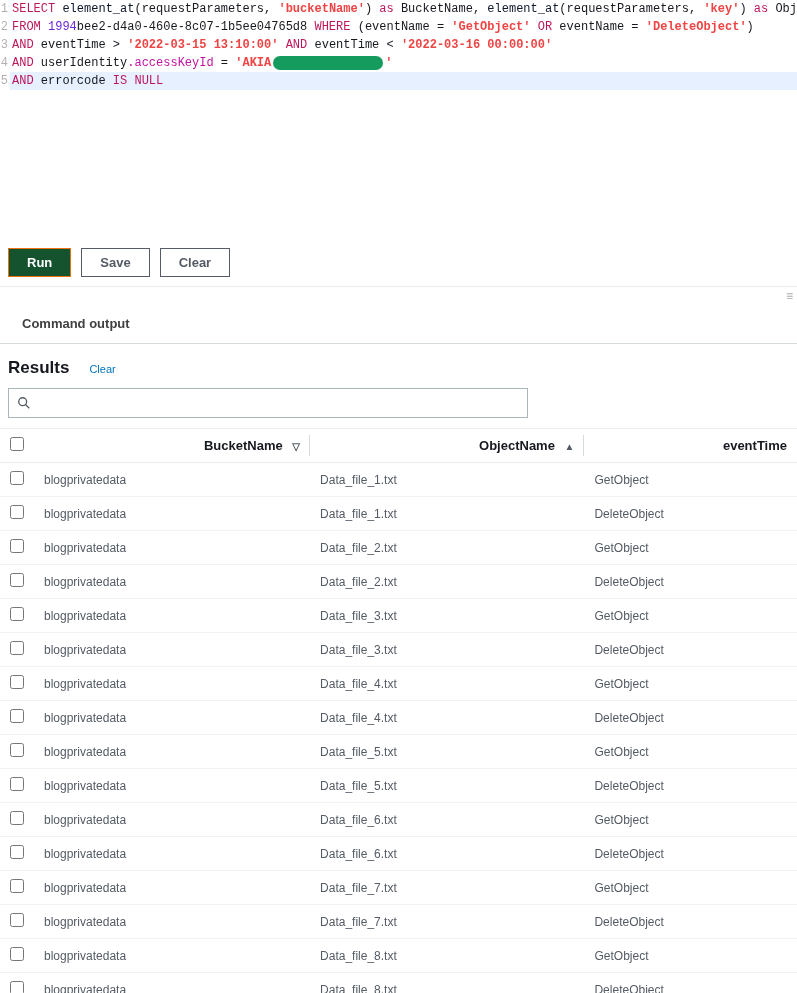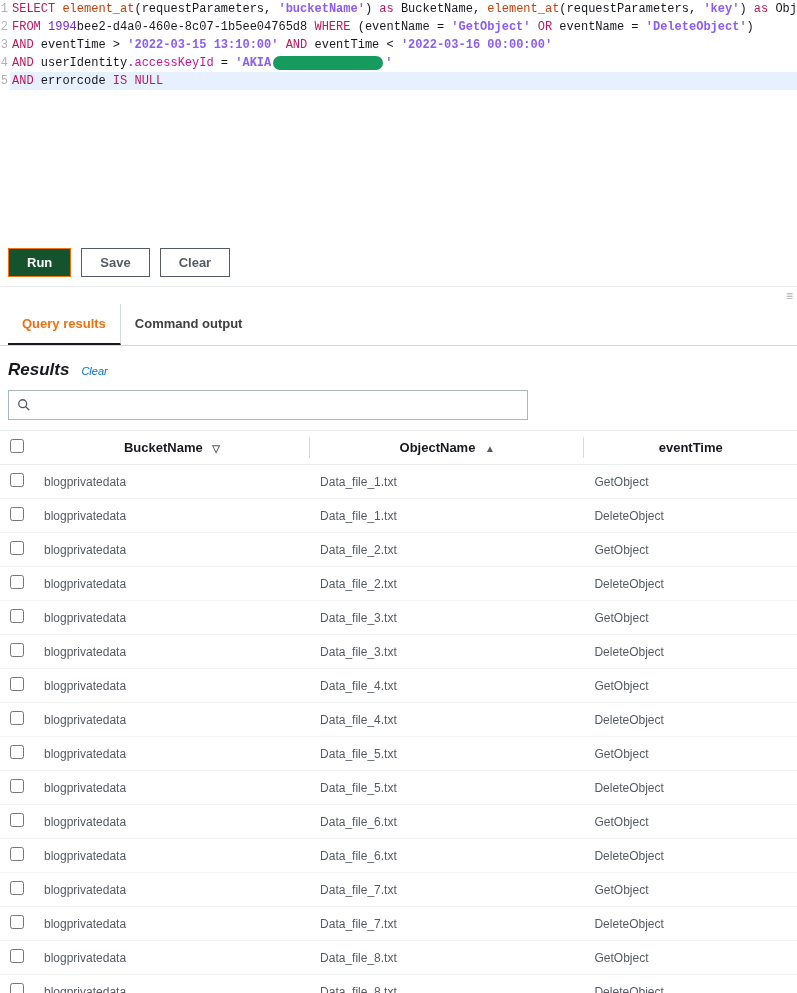--- a/index.html
+++ b/index.html
@@ -23,22 +23,22 @@
     width: 10px;
     text-align: right;
     color: #b5afb2;
     padding-right: 2px;
     user-select: none;
   }
   .code { flex: 1; white-space: pre; overflow: hidden; }
   .code .line { display: block; padding-left: 2px; }
   .code .line.hl { background: #e6f0ff; }
   .kwd   { color: #be185d; }   
-  .str   { color: #8b5cf6; font-weight: bold; }   
-  .func  { color: #c2410c; font-family: Liberation Mono, monospace; }   
+  .str   { color: #ef4444; font-weight: bold; }   
+  .func  { color: #0f172a; font-family: Liberation Mono, monospace; }   
   .num   { color: #6d28d9; }
   .dot   { color: #c411a2; }
   .redact {
     display: inline-block;
     background: #169b5f;
     border-radius: 10px;
     width: 110px; height: 14px;
     vertical-align: middle;
     margin: 0 2px;
   }
@@ -86,23 +86,22 @@
   .tab.active {
     color: #ec7211;
     border-bottom: 2px solid #16191f;
   }
   .tab.last { border-right: none; }
 
   
   .results-hdr {
     display: flex;
     align-items: baseline;
-    gap: 12px;
+    gap: 20px;
     padding: 14px 8px 10px;
-    font-style: italic;
   }
   .results-hdr h2 {
     font-size: 17px;
     font-weight: bold;
   }
   .results-hdr a {
     color: #0073bb;
     font-size: 11px;
     text-decoration: none;
   }
@@ -125,21 +124,21 @@
     font-size: 13px;
   }
 
   
   table.results {
     width: 100%;
     border-collapse: collapse;
     font-size: 12px;
   }
   table.results th {
-    text-align: center;
+    text-align: right;
     font-weight: bold;
     padding: 8px 10px;
     border-top: 1px solid #eaeded;
     border-bottom: 1px solid #eaeded;
     color: #16191f;
     font-size: 13px;
   }
   table.results th:first-child,
   table.results td:first-child {
     width: 34px;
@@ -180,21 +179,20 @@
   <button class="btn primary">Run</button>
   <button class="btn">Save</button>
   <button class="btn">Clear</button>
 </div>
 
 <div class="divider">
   <span class="grip">≡</span>
 </div>
 
 <div class="tabs">
-  <div class="tab active">Query results</div>
   <div class="tab last">Command output</div>
 </div>
 
 <div class="results-hdr">
   <h2>Results</h2>
   <a href="#">Clear</a>
 </div>
 
 <div class="filter-wrap">
   <div class="filter">

